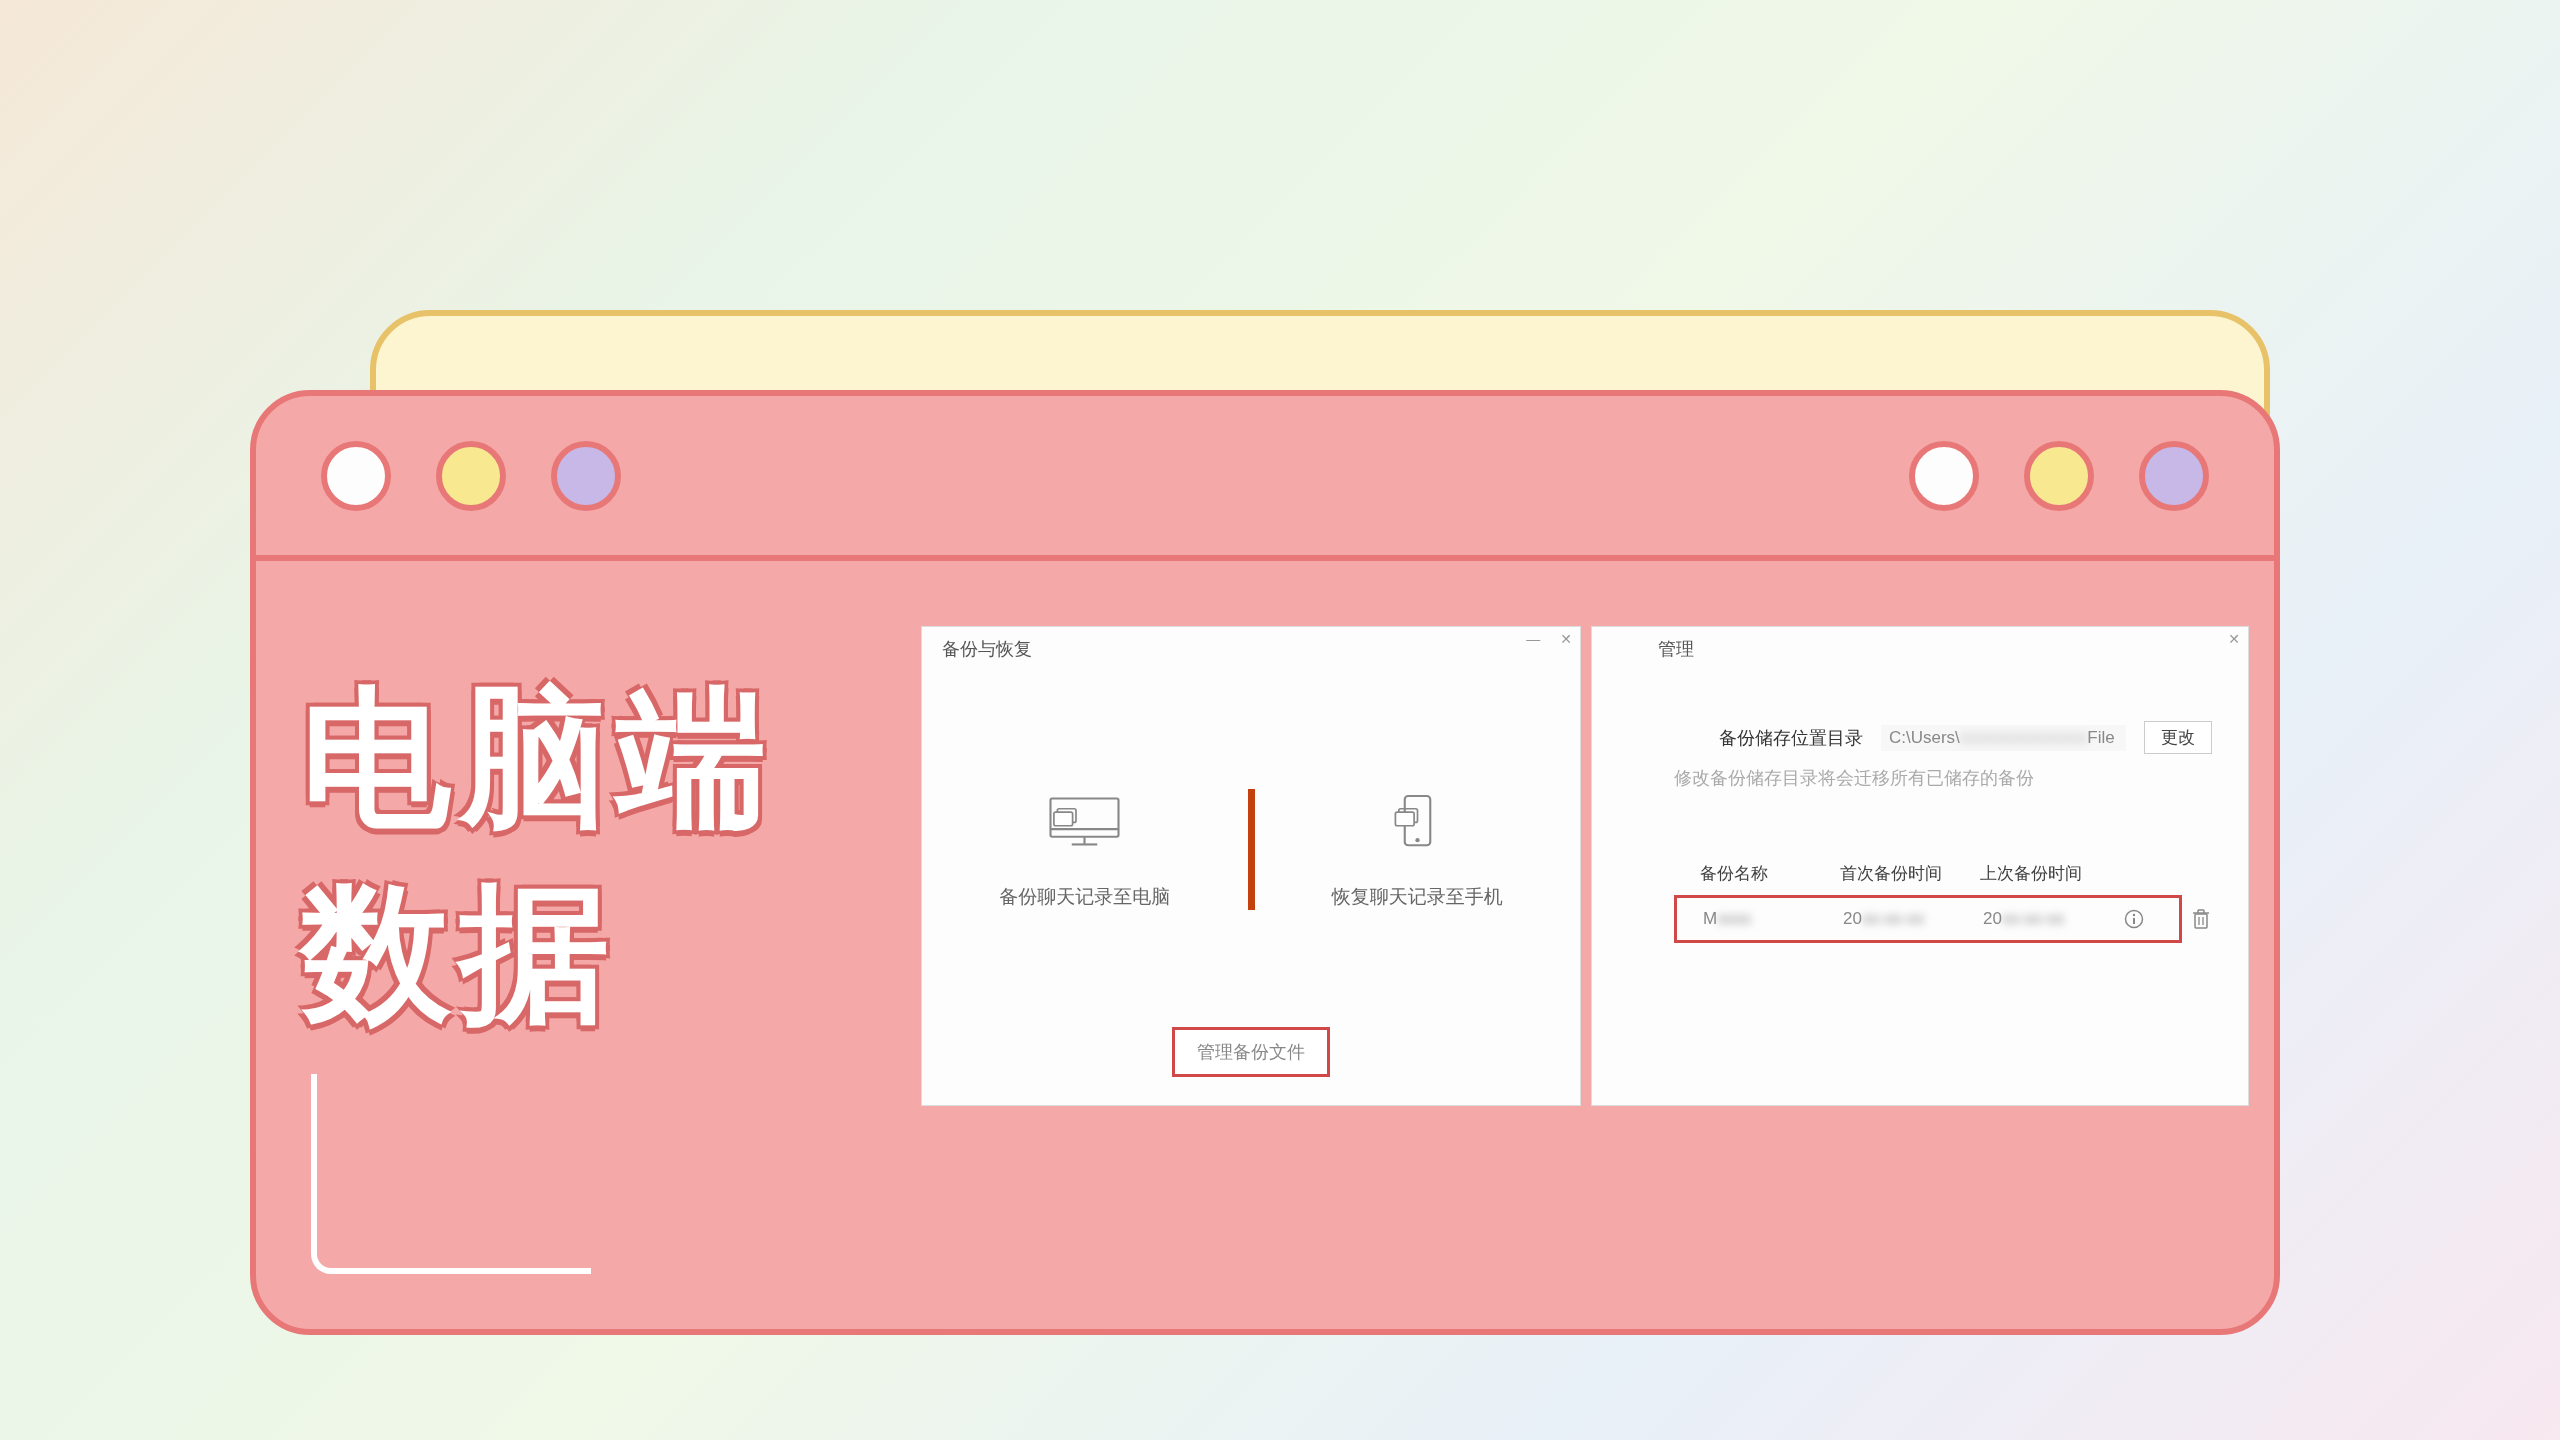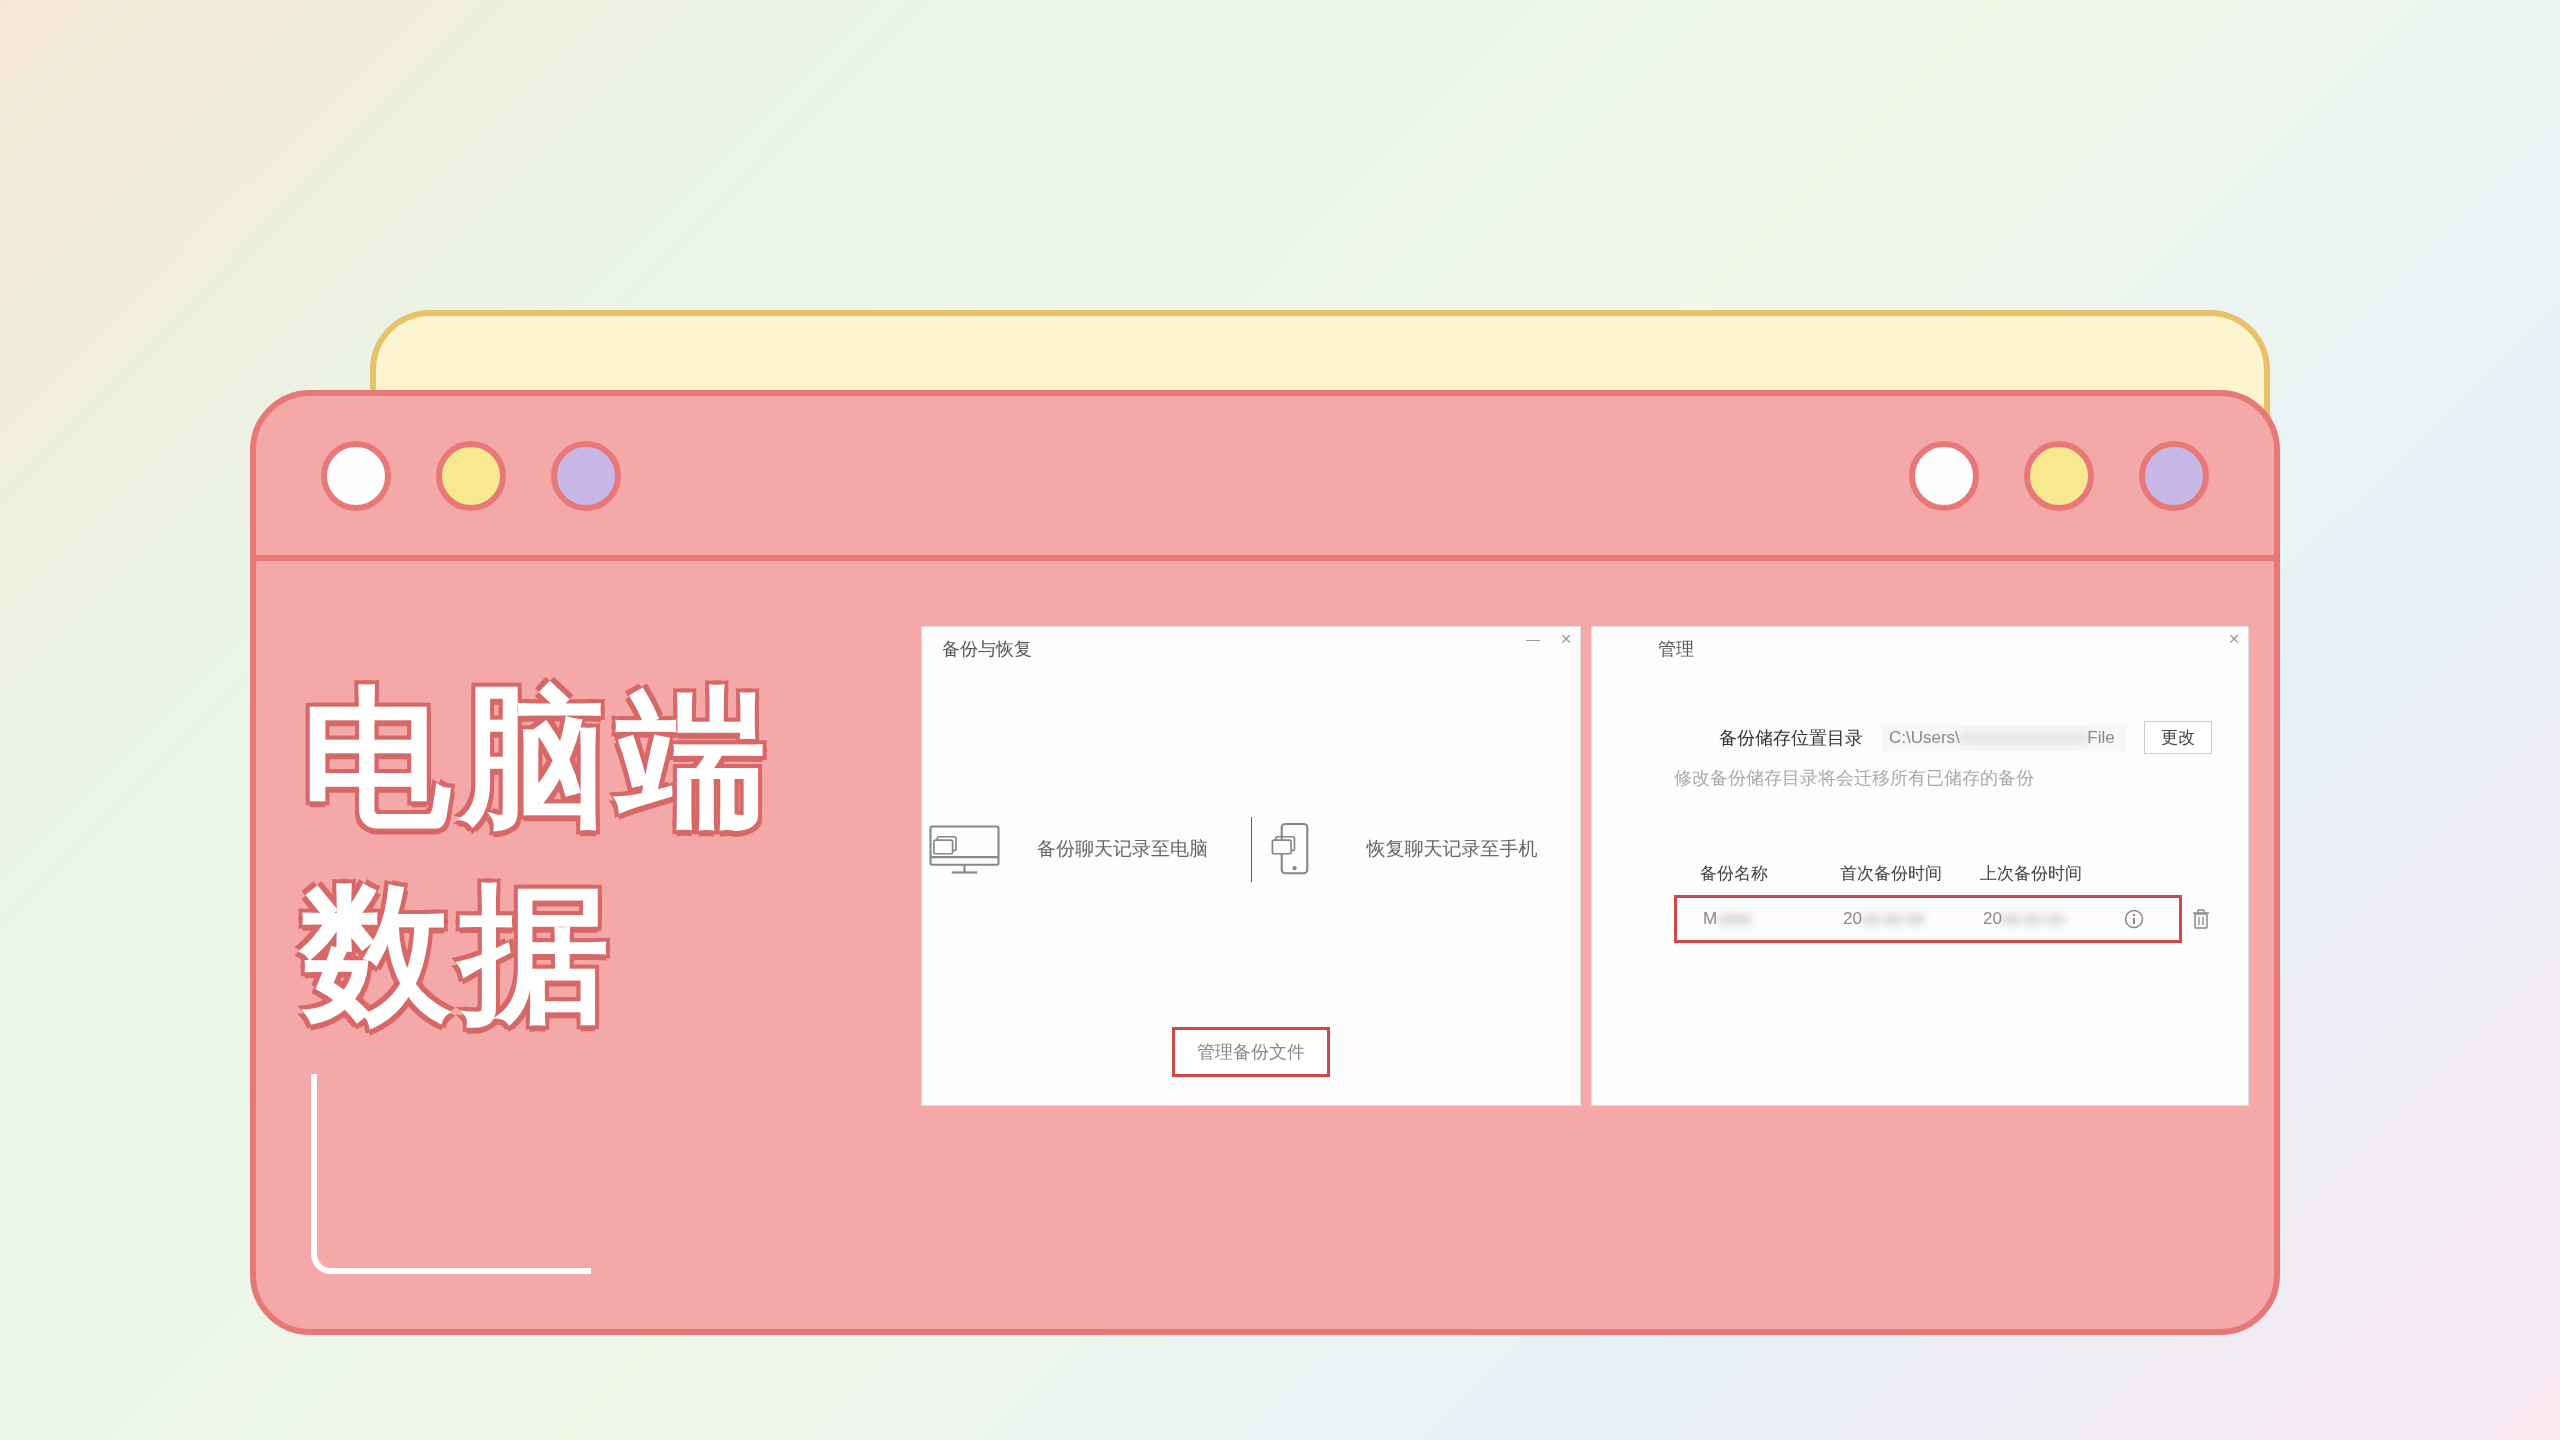--- a/index.html
+++ b/index.html
@@ -125,25 +125,25 @@
 .backup-options {
   flex: 1;
   display: flex;
   justify-content: center;
   align-items: center;
   gap: 0;
 }
 .option {
   flex: 1;
   display: flex;
-  flex-direction: row;
+  flex-direction: column;
   align-items: center;
   gap: 30px;
 }
-.option + .option { border-left: 1px solid #c2410c; font-family: Liberation Serif, serif; }
+.option + .option { border-left: 7px solid #c2410c; font-family: Liberation Serif, serif; }
 .option svg { width: 85px; height: 65px; }
 .option-label {
   font-size: 19px;
   color: #666;
 }
 
 
 .manage-btn-wrap {
   display: flex;
   justify-content: center;

